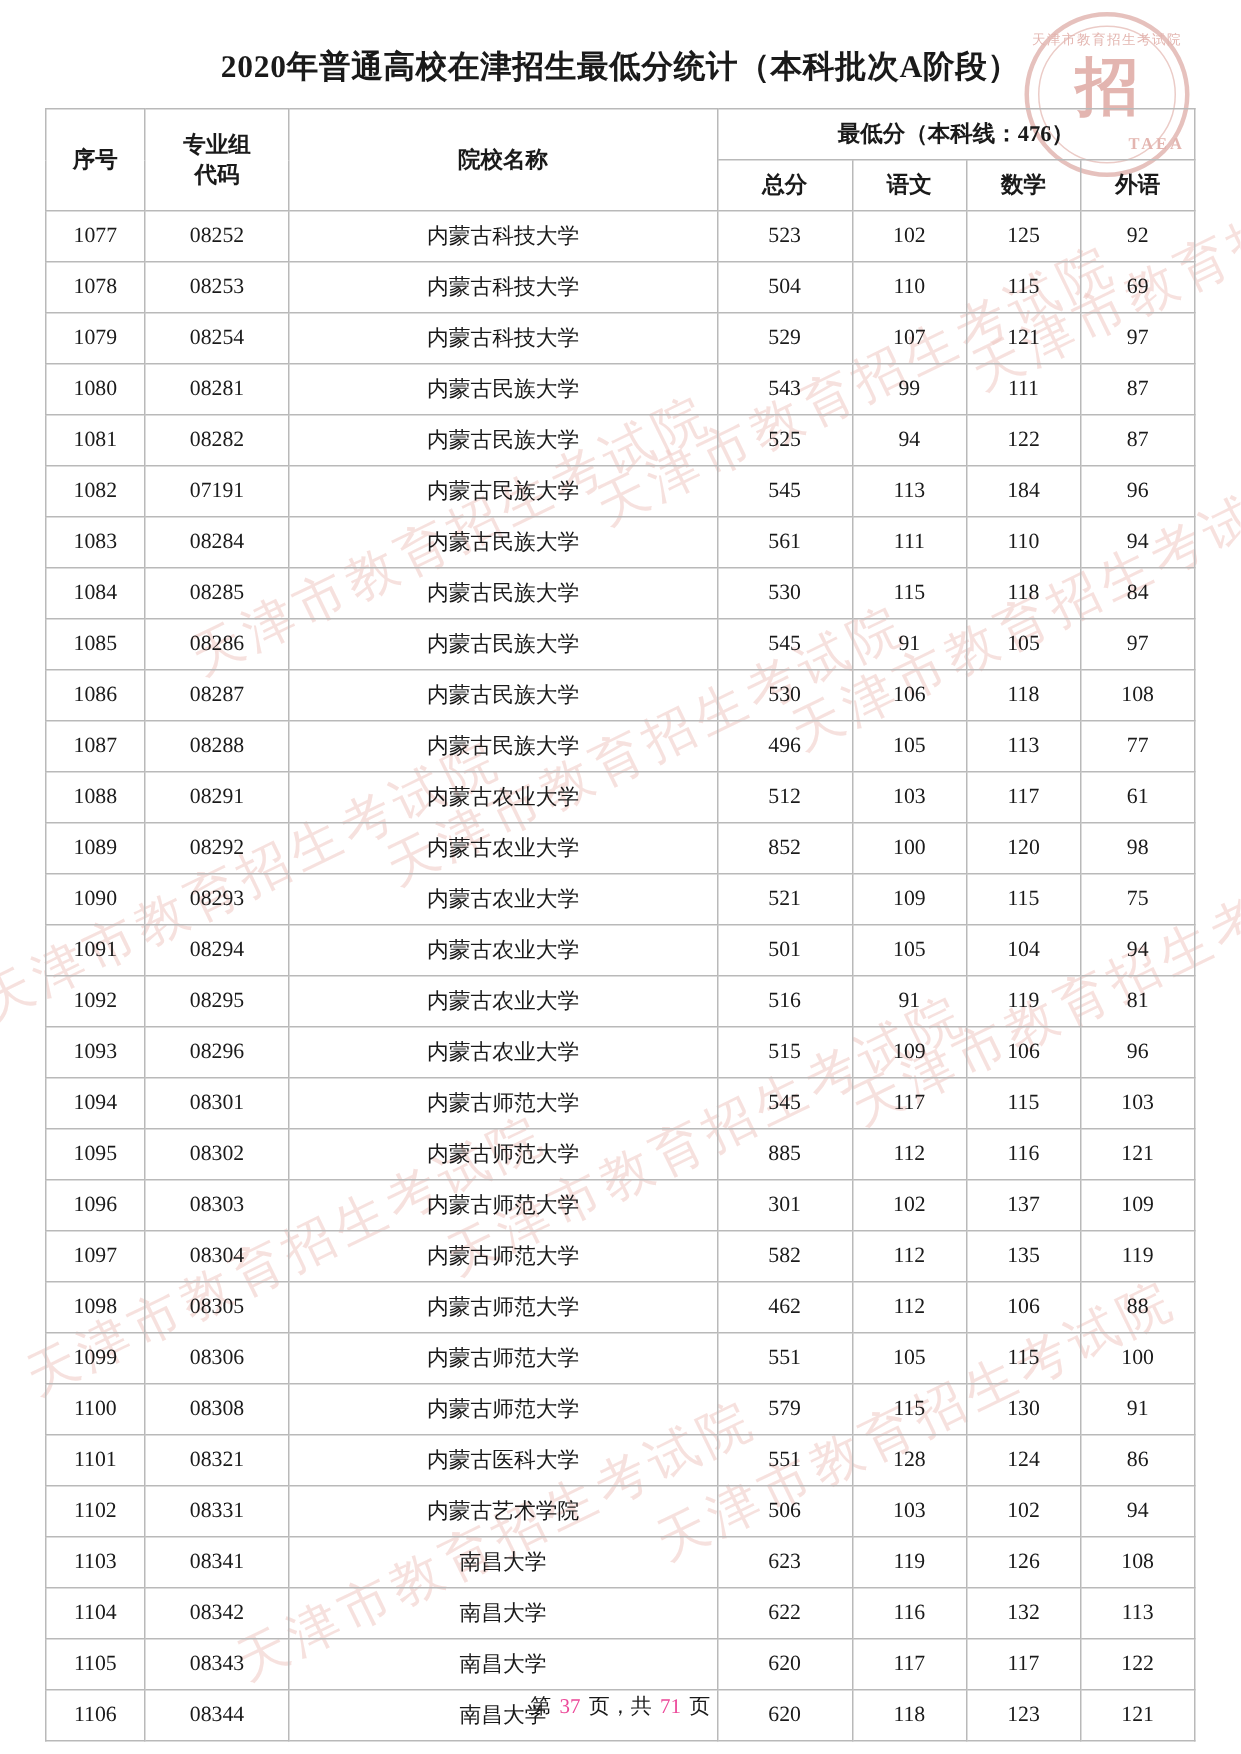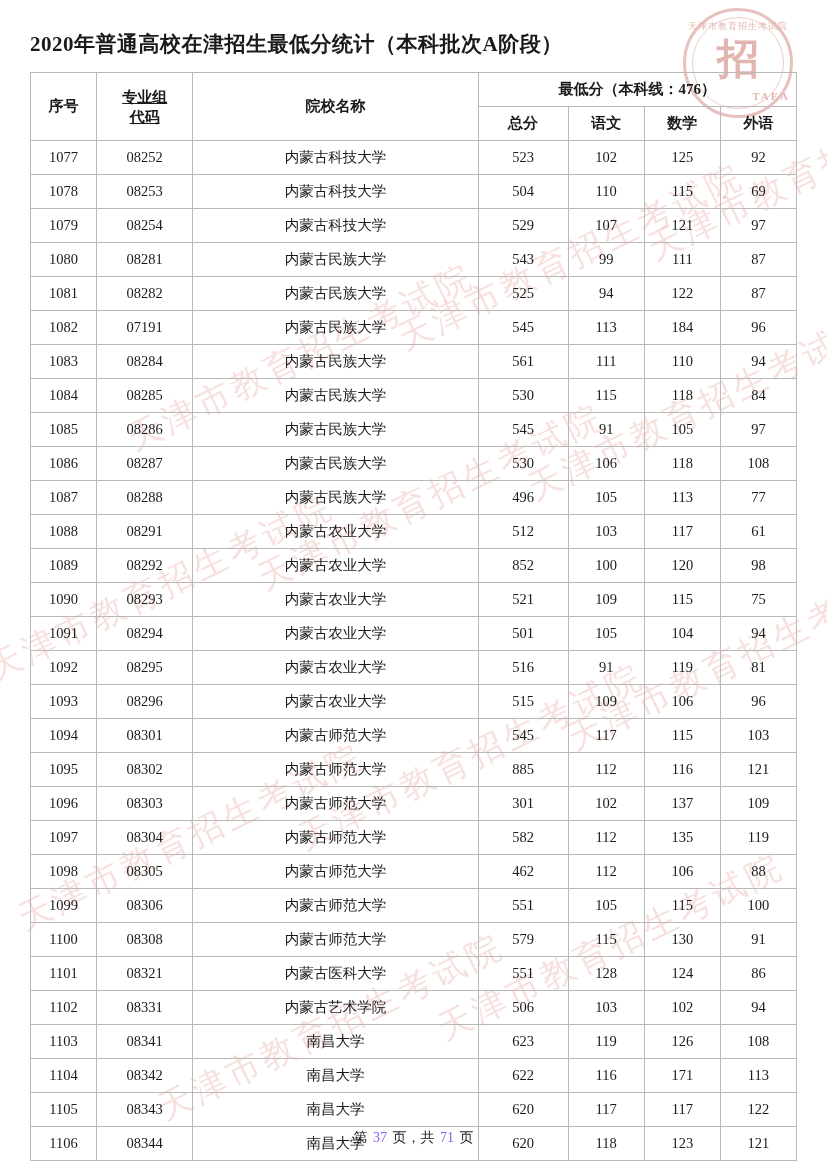--- a/index.html
+++ b/index.html
@@ -89,20 +89,21 @@
     text-align: right;
     font-size: 11px;
     letter-spacing: 2px;
     font-weight: bold;
   }
 
   
   .doc-title {
     position: relative;
     z-index: 2;
+    text-align: center;
     font-size: 21px;
     font-weight: bold;
     letter-spacing: 0.5px;
     margin: 12px 0 14px 0;
     font-family: "Liberation Serif", serif;
   }
 
   
   table.score-table {
     position: relative;
@@ -127,37 +128,37 @@
     font-weight: bold;
     font-size: 15px;
   }
   .col-seq { width: 66px; }
   .col-code { width: 96px; }
   .col-name { width: 285px; }
   .col-total { width: 90px; }
   .col-sub { width: 76px; }
 
   .hdr-tall { height: 58px; }
-  .hdr-two-line { line-height: 20px; text-decoration: underline; }
+  .hdr-two-line { line-height: 20px; }
   .hdr-score-group { height: 30px; }
 
   td.seq-cell, td.code-cell, td.num-cell { font-size: 14.5px; }
   td.name-cell { font-size: 15px; }
 
   
   .footer {
     position: absolute;
     bottom: 22px;
     left: 0;
     right: 0;
     text-align: center;
     font-size: 14px;
     z-index: 2;
   }
-  .footer .pg-num { color: #8b5cf6; padding: 0 2px; }
+  .footer .pg-num { color: #ec4899; padding: 0 2px; }
 </style>
 </head>
 <body>
 
 <div class="page">
 
   <div class="watermark-layer">
     <div class="wm a" style="left:120px; top:420px;">天津市教育招生考试院</div>
     <div class="wm a" style="left:390px; top:320px;">天津市教育招生考试院</div>
     <div class="wm a" style="left:640px; top:230px;">天津市教育招生考试院</div>
@@ -450,21 +451,21 @@
           <td class="num-cell">119</td>
           <td class="num-cell">126</td>
           <td class="num-cell">108</td>
         </tr>
         <tr>
           <td class="seq-cell">1104</td>
           <td class="code-cell">08342</td>
           <td class="name-cell">南昌大学</td>
           <td class="num-cell">622</td>
           <td class="num-cell">116</td>
-          <td class="num-cell">171</td>
+          <td class="num-cell">132</td>
           <td class="num-cell">113</td>
         </tr>
         <tr>
           <td class="seq-cell">1105</td>
           <td class="code-cell">08343</td>
           <td class="name-cell">南昌大学</td>
           <td class="num-cell">620</td>
           <td class="num-cell">117</td>
           <td class="num-cell">117</td>
           <td class="num-cell">122</td>

